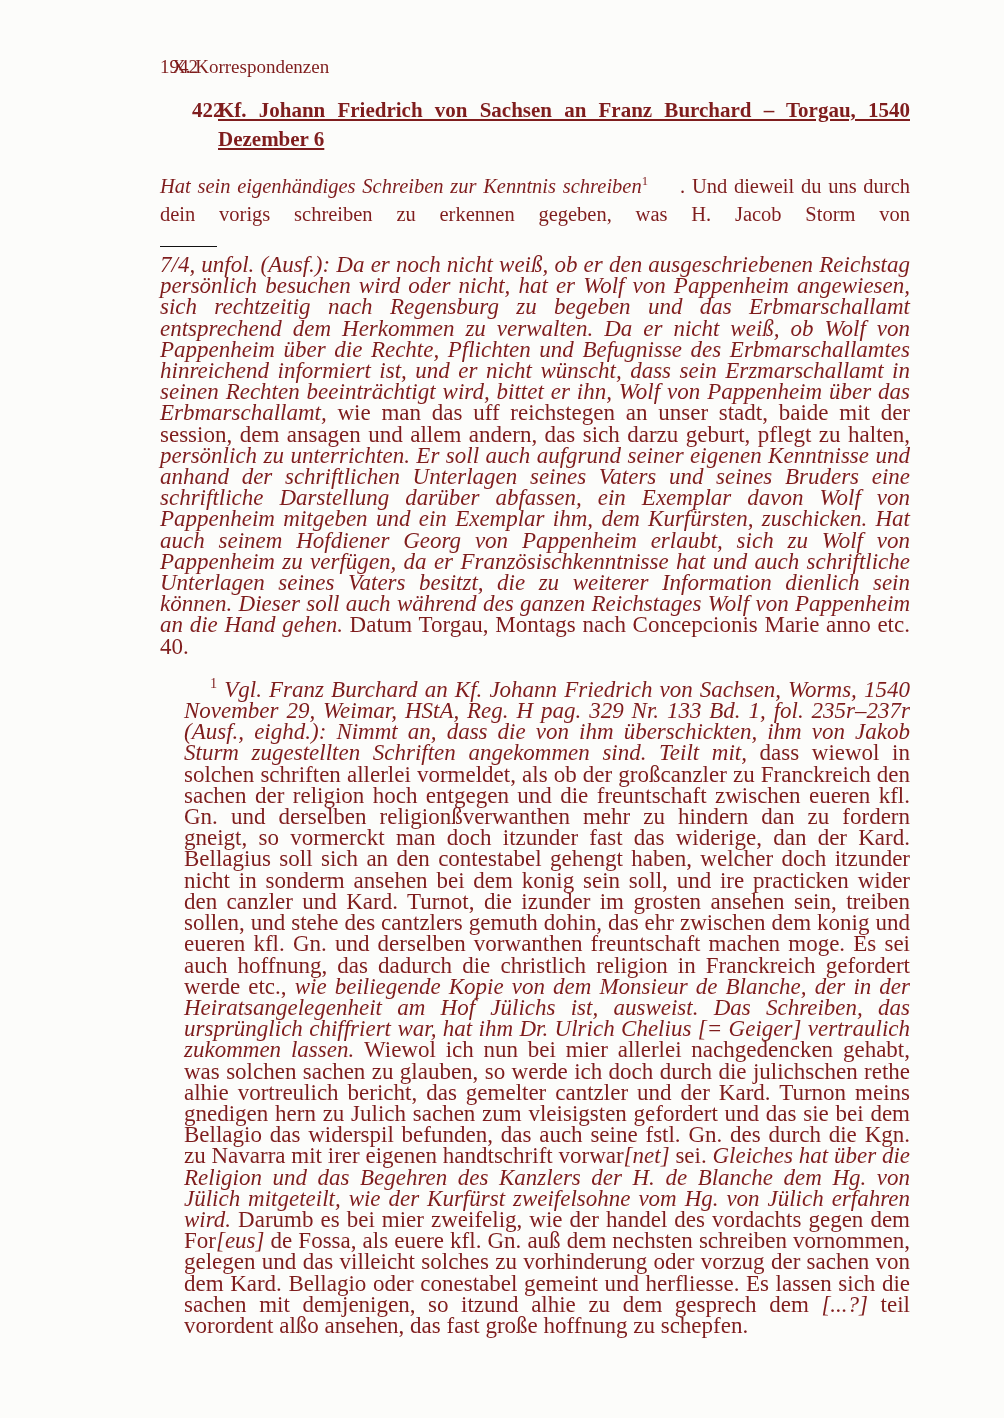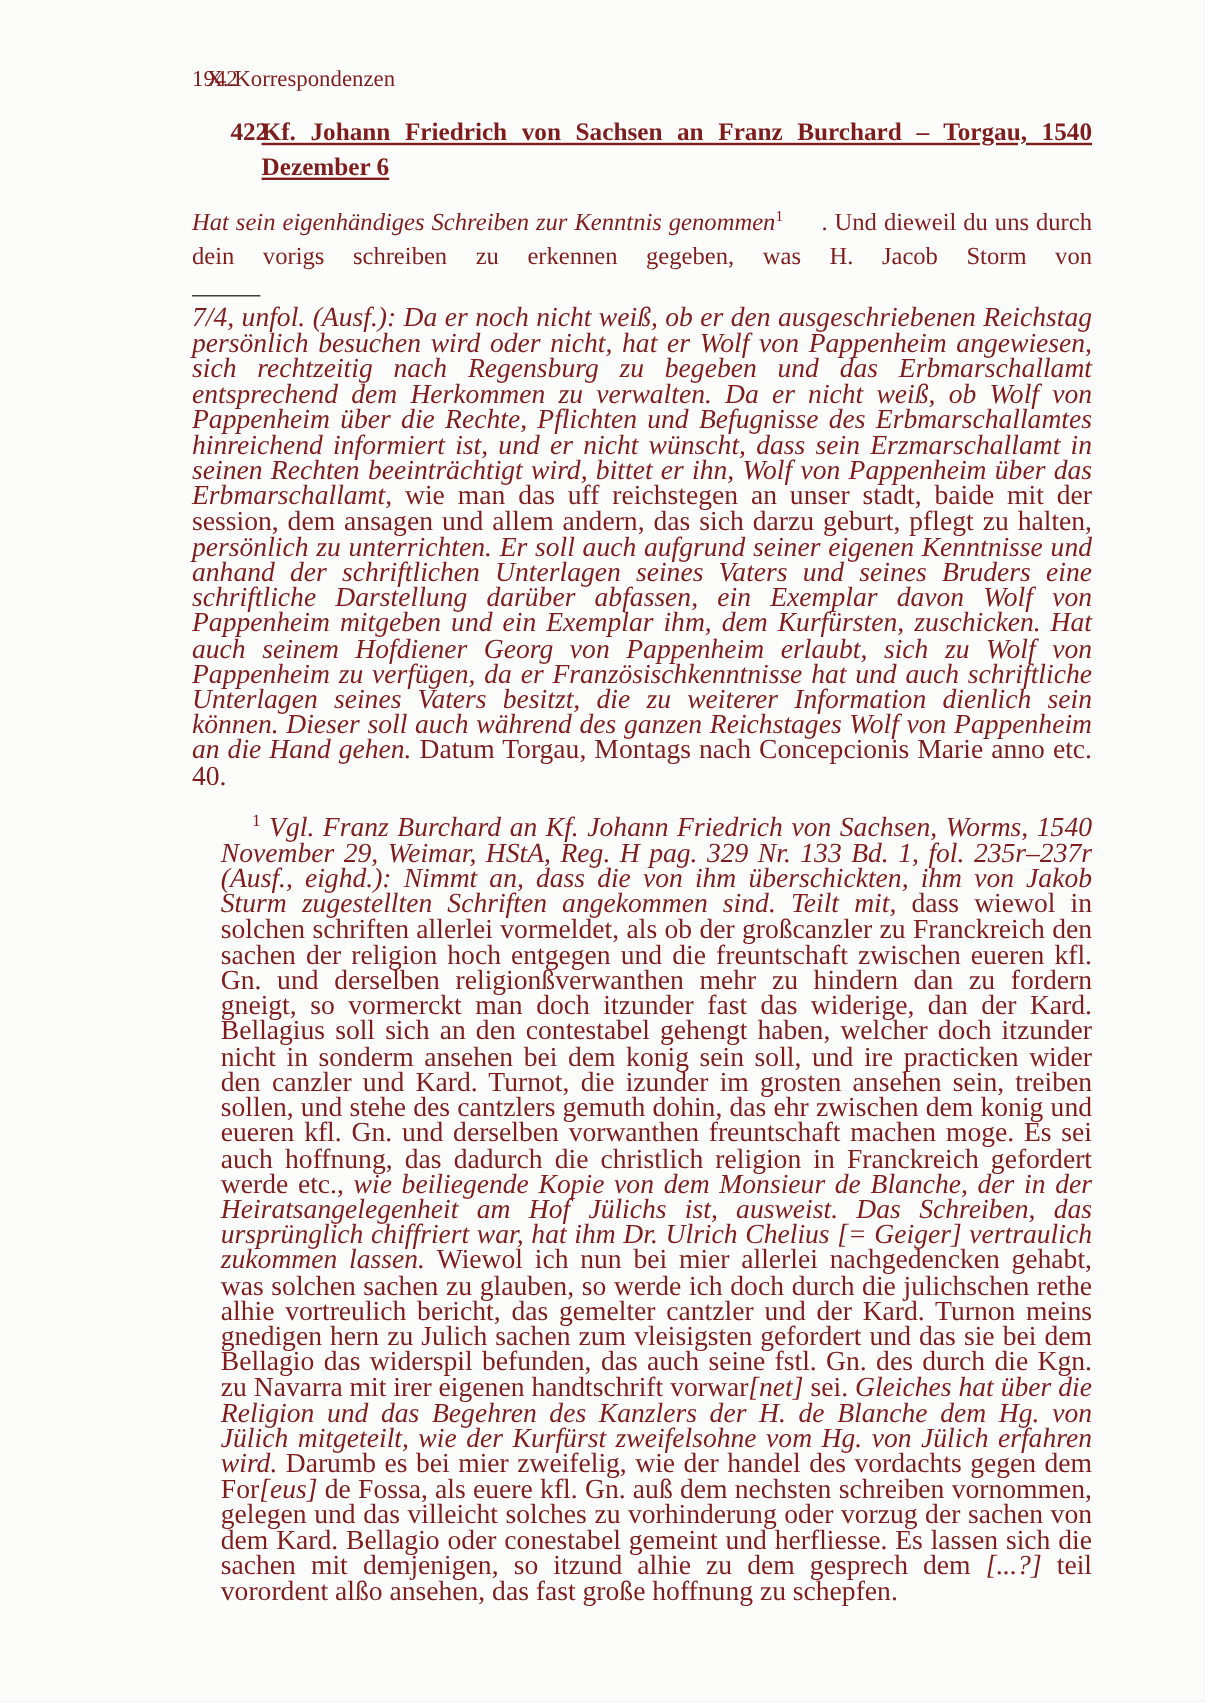--- a/index.html
+++ b/index.html
@@ -111,21 +111,21 @@
     <span class="page-number">1942</span>
     <span class="running-head">X. Korrespondenzen</span>
   </header>
 
   <div class="entry-heading">
     <span class="entry-number">422</span>
     <h1 class="entry-title">Kf. Johann Friedrich von Sachsen an Franz Burchard – Torgau, 1540 Dezember 6</h1>
   </div>
 
 
-  <p class="body-text"><span class="it">Hat sein eigenhändiges Schreiben zur Kenntnis genommen</span><sup>1</sup><span class="rm">. Und dieweil du uns durch dein vorigs schreiben zu erkennen gegeben, was H. Jacob Storm von</span></p>
+  <p class="body-text"><span class="it">Hat sein eigenhändiges Schreiben zur Kenntnis schreiben</span><sup>1</sup><span class="rm">. Und dieweil du uns durch dein vorigs schreiben zu erkennen gegeben, was H. Jacob Storm von</span></p>
 
   <hr class="footnote-rule">
 
   <div class="footnotes">
     <p class="footnote footnote-continuation"><span class="it">7/4, unfol. (Ausf.): Da er noch nicht weiß, ob er den ausgeschriebenen Reichstag persönlich besuchen wird oder nicht, hat er Wolf von Pappenheim angewiesen, sich rechtzeitig nach Regensburg zu begeben und das Erbmarschallamt entsprechend dem Herkommen zu verwalten. Da er nicht weiß, ob Wolf von Pappenheim über die Rechte, Pflichten und Befugnisse des Erbmarschallamtes hinreichend informiert ist, und er nicht wünscht, dass sein Erzmarschallamt in seinen Rechten beeinträchtigt wird, bittet er ihn, Wolf von Pappenheim über das Erbmarschallamt, </span><span class="rm">wie man das uff reichstegen an unser stadt, baide mit der session, dem ansagen und allem andern, das sich darzu geburt, pflegt zu halten, </span><span class="it">persönlich zu unterrichten. Er soll auch aufgrund seiner eigenen Kenntnisse und anhand der schriftlichen Unterlagen seines Vaters und seines Bruders eine schriftliche Darstellung darüber abfassen, ein Exemplar davon Wolf von Pappenheim mitgeben und ein Exemplar ihm, dem Kurfürsten, zuschicken. Hat auch seinem Hofdiener Georg von Pappenheim erlaubt, sich zu Wolf von Pappenheim zu verfügen, da er Französischkenntnisse hat und auch schriftliche Unterlagen seines Vaters besitzt, die zu weiterer Information dienlich sein können. Dieser soll auch während des ganzen Reichstages Wolf von Pappenheim an die Hand gehen. </span><span class="rm">Datum Torgau, Montags nach Concepcionis Marie anno etc. 40.</span></p>
     <p class="footnote footnote-one"><sup>1</sup><span class="it"> Vgl. Franz Burchard an Kf. Johann Friedrich von Sachsen, Worms, 1540 November 29, Weimar, HStA, Reg. H pag. 329 Nr. 133 Bd. 1, fol. 235r–237r (Ausf., eighd.): Nimmt an, dass die von ihm überschickten, ihm von Jakob Sturm zugestellten Schriften angekommen sind. Teilt mit, </span><span class="rm">dass wiewol in solchen schriften allerlei vormeldet, als ob der großcanzler zu Franckreich den sachen der religion hoch entgegen und die freuntschaft zwischen eueren kfl. Gn. und derselben religionßverwanthen mehr zu hindern dan zu fordern gneigt, so vormerckt man doch itzunder fast das widerige, dan der Kard. Bellagius soll sich an den contestabel gehengt haben, welcher doch itzunder nicht in sonderm ansehen bei dem konig sein soll, und ire practicken wider den canzler und Kard. Turnot, die izunder im grosten ansehen sein, treiben sollen, und stehe des cantzlers gemuth dohin, das ehr zwischen dem konig und eueren kfl. Gn. und derselben vorwanthen freuntschaft machen moge. Es sei auch hoffnung, das dadurch die christlich religion in Franckreich gefordert werde etc., </span><span class="it">wie beiliegende Kopie von dem Monsieur de Blanche, der in der Heiratsangelegenheit am Hof Jülichs ist, ausweist. Das Schreiben, das ursprünglich chiffriert war, hat ihm Dr. Ulrich Chelius [= Geiger] vertraulich zukommen lassen. </span><span class="rm">Wiewol ich nun bei mier allerlei nachgedencken gehabt, was solchen sachen zu glauben, so werde ich doch durch die julichschen rethe alhie vortreulich bericht, das gemelter cantzler und der Kard. Turnon meins gnedigen hern zu Julich sachen zum vleisigsten gefordert und das sie bei dem Bellagio das widerspil befunden, das auch seine fstl. Gn. des durch die Kgn. zu Navarra mit irer eigenen handtschrift vorwar</span><span class="it">[net]</span><span class="rm"> sei. </span><span class="it">Gleiches hat über die Religion und das Begehren des Kanzlers der H. de Blanche dem Hg. von Jülich mitgeteilt, wie der Kurfürst zweifelsohne vom Hg. von Jülich erfahren wird. </span><span class="rm">Darumb es bei mier zweifelig, wie der handel des vordachts gegen dem For</span><span class="it">[eus]</span><span class="rm"> de Fossa, als euere kfl. Gn. auß dem nechsten schreiben vornommen, gelegen und das villeicht solches zu vorhinderung oder vorzug der sachen von dem Kard. Bellagio oder conestabel gemeint und herfliesse. Es lassen sich die sachen mit demjenigen, so itzund alhie zu dem gesprech dem </span><span class="it">[...?]</span><span class="rm"> teil vorordent alßo ansehen, das fast große hoffnung zu schepfen.</span></p>
   </div>
 
 </div>
 

